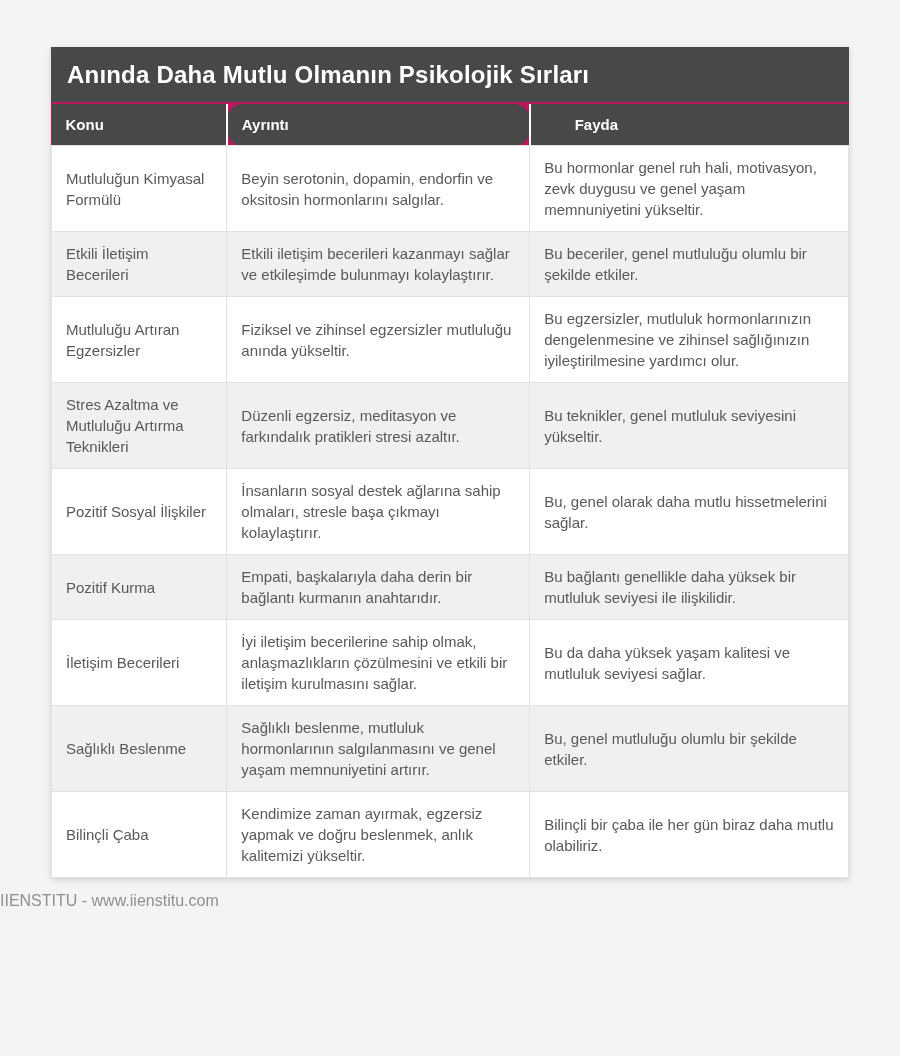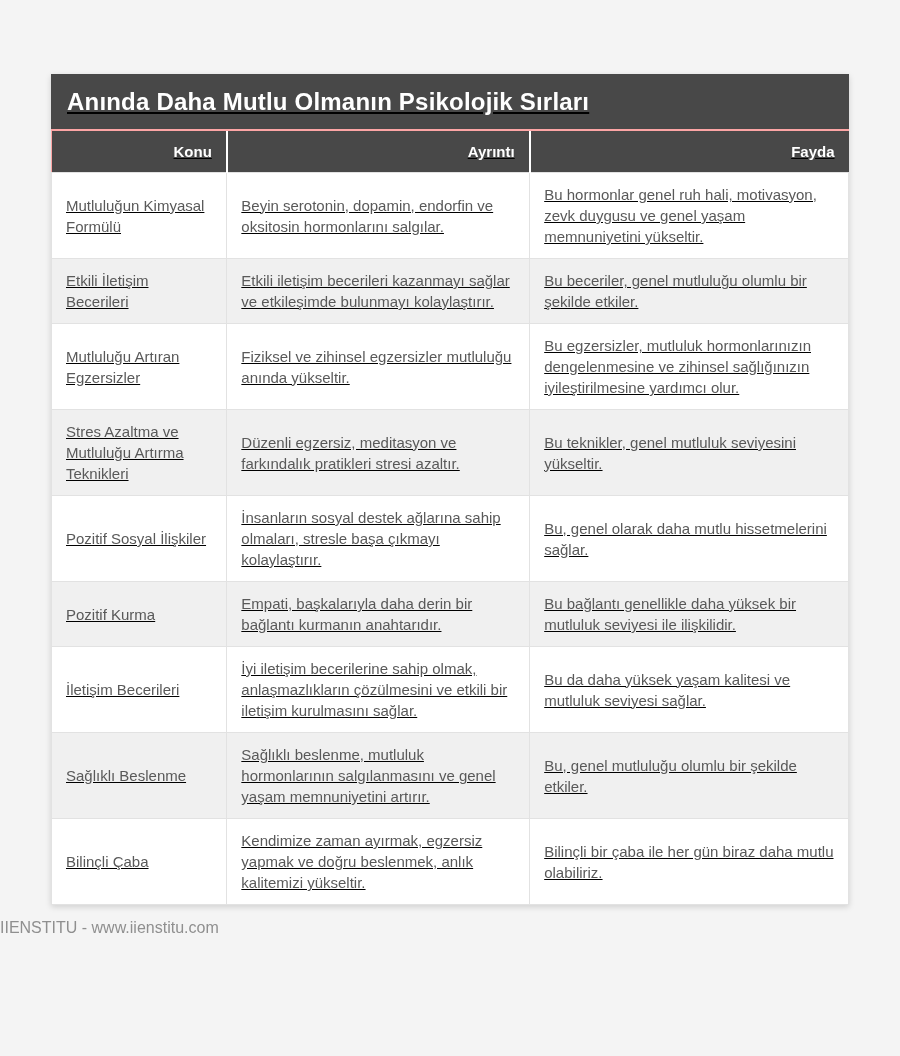--- a/index.html
+++ b/index.html
@@ -13,24 +13,23 @@
   }
   *{box-sizing:border-box;margin:0;padding:0;}
   html,body{width:900px;}
   body{
     min-height:1056px;
     background:var(--page-bg);
     font-family:"Liberation Sans","DejaVu Sans",sans-serif;
   }
   .card{
     width:798px;
-    margin:74px auto 0 auto;
-    background:#fca5a5;
+    margin:47px auto 0 auto;
+    background:#be185d;
     box-shadow:0 2px 6px rgba(0,0,0,0.15);
-    text-decoration:underline;
   }
   .title-bar{
     background:var(--header-bg);
     color:var(--header-text);
     font-size:24px;
     font-weight:bold;
     padding:14px 16px;
     line-height:27px;
     margin-bottom:2px;
     letter-spacing:0.2px;
@@ -38,27 +37,27 @@
   table{
     width:100%;
     border-collapse:collapse;
     table-layout:fixed;
   }
   thead th{
     background:var(--header-bg);
     color:var(--header-text);
     font-size:15px;
     font-weight:bold;
-    text-align:right;
+    text-align:left;
     padding:12px 14px;
     border-left:2px solid #ffffff;
   }
   thead th:first-child{border-left:none;}
   thead th.col-konu{width:22%;}
-  thead th.col-ayrinti{width:38%;}
+  thead th.col-ayrinti{width:38%;border-radius:16px;}
   thead th.col-fayda{width:40%;padding-left:44px;}
   tbody td{
     font-size:15px;
     color:var(--body-text);
     line-height:21px;
     padding:11px 14px;
     border:1px solid var(--border);
     vertical-align:middle;
     background:#ffffff;
   }

